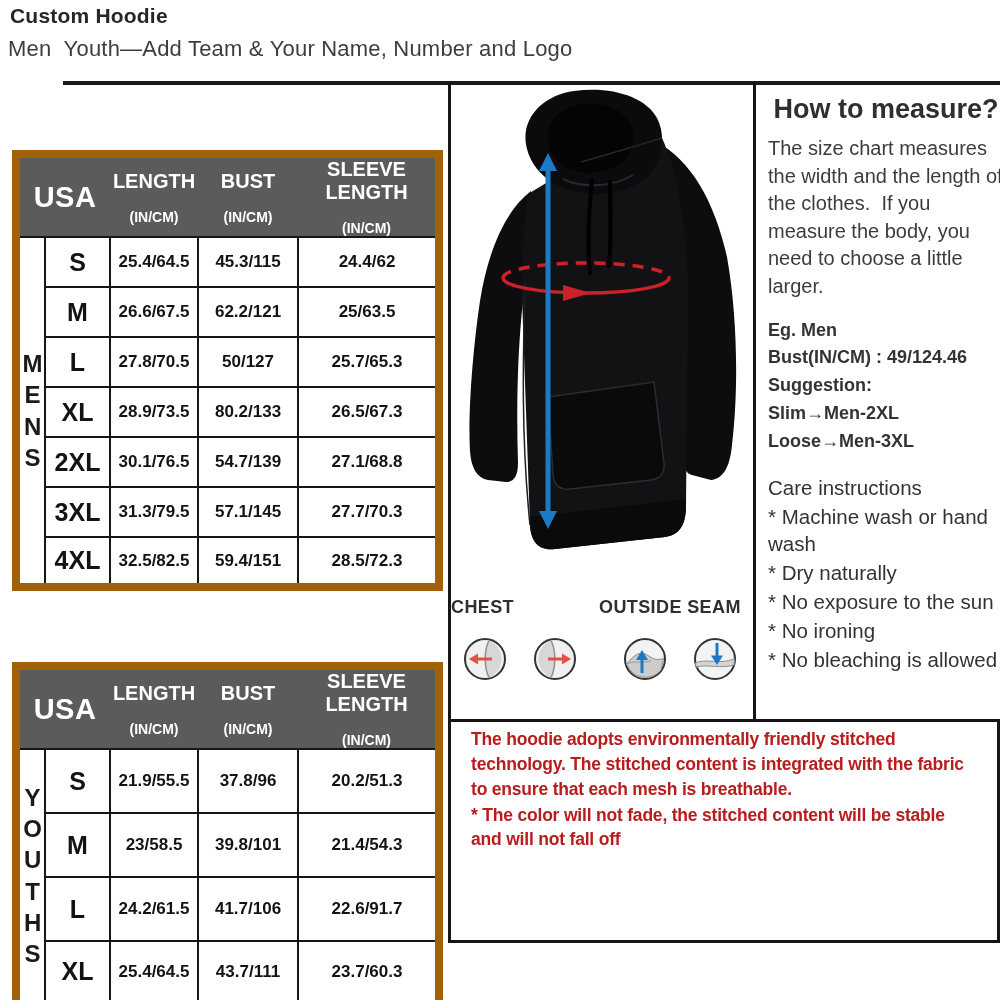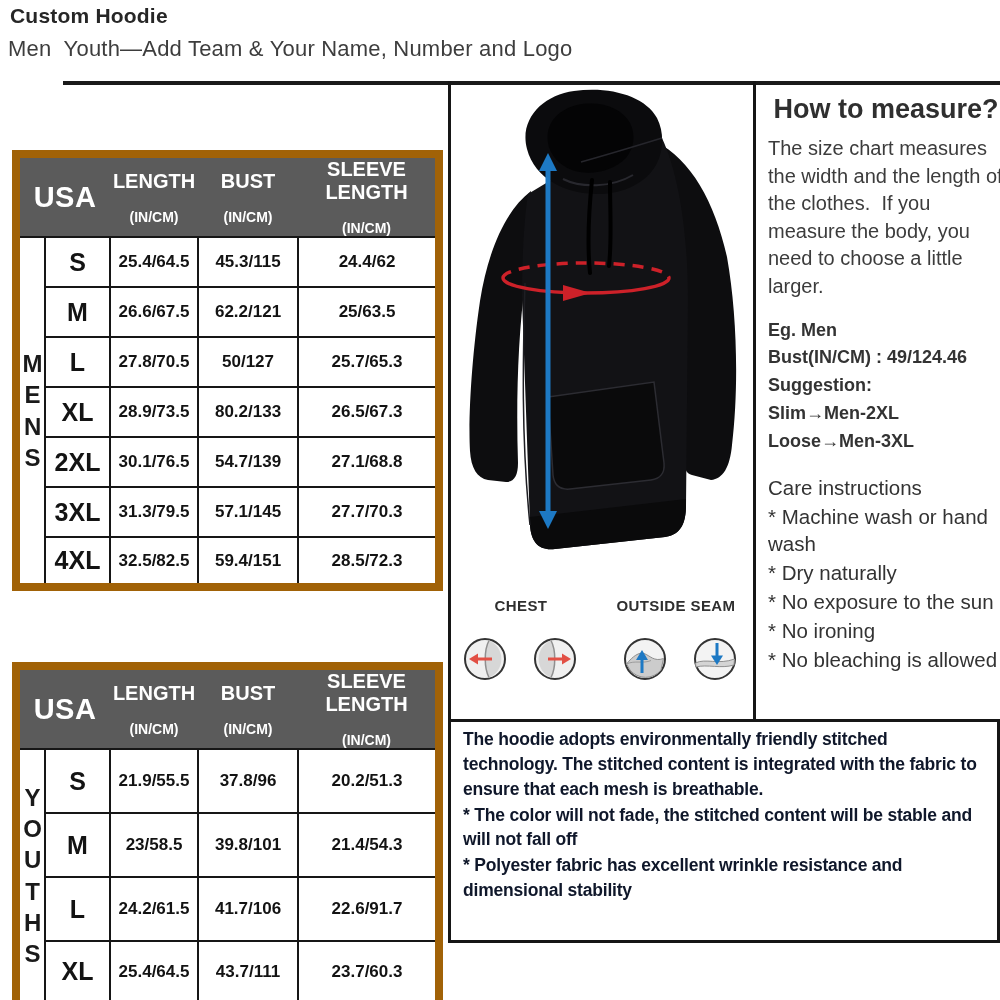--- a/index.html
+++ b/index.html
@@ -28,40 +28,40 @@
                               line-height:1.3;text-align:center;}
   #mens-table{left:12px;top:150px;}
   #mens-table tbody tr{height:50px;}
   #youths-table{left:12px;top:662px;}
   #youths-table tbody tr{height:64px;}
 
   
   #hoodie-panel{left:448px;top:81px;width:308px;height:638px;box-sizing:border-box;
                 border-left:3px solid #161616;border-right:3px solid #161616;}
   #hoodie-svg{position:absolute;left:0;top:6px;width:302px;height:480px;}
-  .diag-label{position:absolute;font-size:15px;font-weight:bold;color:#2f2f2f;
-              letter-spacing:.4px;top:516px;text-align:center;}
+  .diag-label{position:absolute;font-size:18px;font-weight:bold;color:#2f2f2f;
+              letter-spacing:.4px;top:516px;}
   #chest-label{left:0;width:140px;}
   #seam-label{left:148px;width:154px;}
   .mini-icon{position:absolute;width:44px;height:44px;top:556px;}
   #ic-chest-left{left:12px;} #ic-chest-right{left:82px;}
   #ic-seam-up{left:172px;}  #ic-seam-down{left:242px;}
 
   
   #measure-panel{left:759px;top:86px;width:236px;padding-left:9px;color:#3c3c3c;}
   #howto-heading{font-size:27px;font-weight:bold;color:#2f2f2f;text-align:center;margin:8px 0 10px 0;}
   #howto-body{font-size:20px;line-height:1.38;margin:0;color:#3c3c3c;}
   #example-block{margin-top:16px;font-size:18px;font-weight:bold;color:#333;line-height:1.55;}
   #care-block{margin-top:18px;font-size:20.5px;color:#333;line-height:1.32;}
   #care-block .care-line{margin:2px 0;}
 
   
   #desc-box{left:448px;top:719px;width:552px;height:224px;box-sizing:border-box;
             border:3px solid #161616;padding:4px 12px;overflow:hidden;}
-  #desc-box p{margin:1px 0;font-size:17.5px;font-weight:bold;color:#0f172a;
+  #desc-box p{margin:1px 8px;font-size:17.5px;font-weight:bold;color:#b91c1c;
               line-height:1.42;letter-spacing:-.2px;}
 </style>
 </head>
 <body>
 
 <div class="abs" id="page-title">Custom Hoodie</div>
 <div class="abs" id="page-subtitle">Men&nbsp; Youth—Add Team &amp; Your Name, Number and Logo</div>
 <div class="abs" id="top-rule"></div>
 
 <table class="abs size-table" id="mens-table">
@@ -275,14 +275,13 @@
     <div class="care-line">* Dry naturally</div>
     <div class="care-line">* No exposure to the sun</div>
     <div class="care-line">* No ironing</div>
     <div class="care-line">* No bleaching is allowed</div>
   </div>
 </div>
 
 <div class="abs" id="desc-box">
   <p>The hoodie adopts environmentally friendly stitched technology. The stitched content is integrated with the fabric to ensure that each mesh is breathable.</p>
   <p>* The color will not fade, the stitched content will be stable and will not fall off</p>
-  <p>* Polyester fabric has excellent wrinkle resistance and dimensional stability</p>
 </div>
 
 </body></html>

